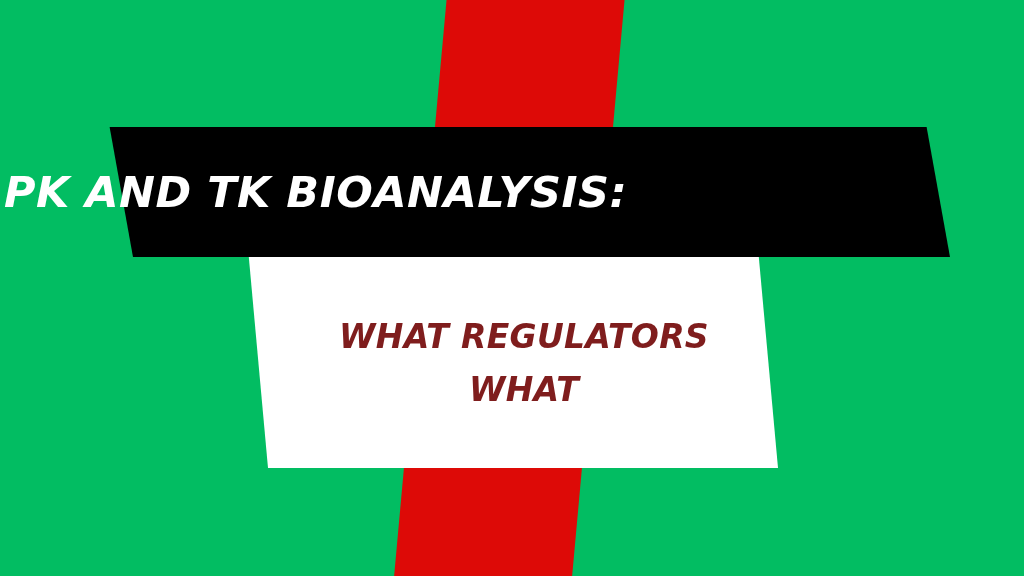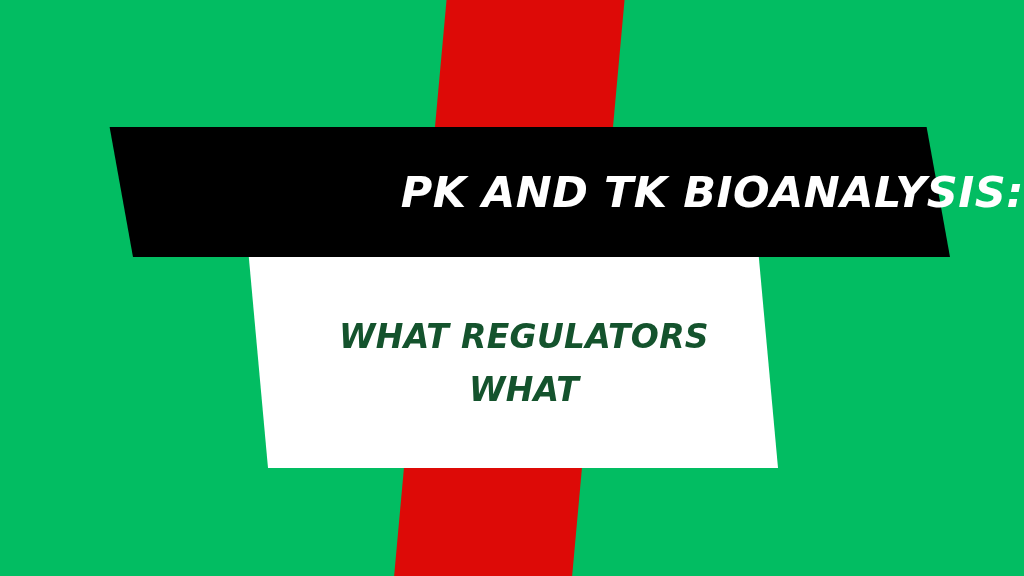--- a/index.html
+++ b/index.html
@@ -50,21 +50,21 @@
   }
 
   .black-band-text {
     position: absolute;
     top: 127px;
     left: 0;
     width: 1024px;
     height: 130px;
     display: flex;
     align-items: center;
-    justify-content: flex-end;
+    justify-content: flex-start;
     pointer-events: none;
   }
 
   .title {
     color: #ffffff;
     font-size: 43px;
     font-weight: 800;
     font-style: italic;
     letter-spacing: 0.5px;
     line-height: 1;
@@ -93,21 +93,21 @@
     width: 512px;
     height: 211px;
     display: flex;
     flex-direction: column;
     align-items: center;
     justify-content: center;
     pointer-events: none;
   }
 
   .subtitle-line {
-    color: #14532d;
+    color: #7f1d1d;
     font-size: 33px;
     font-weight: 800;
     font-style: italic;
     line-height: 53px;
     letter-spacing: 0.3px;
     white-space: nowrap;
     margin: 0;
   }
 </style>
 </head>

